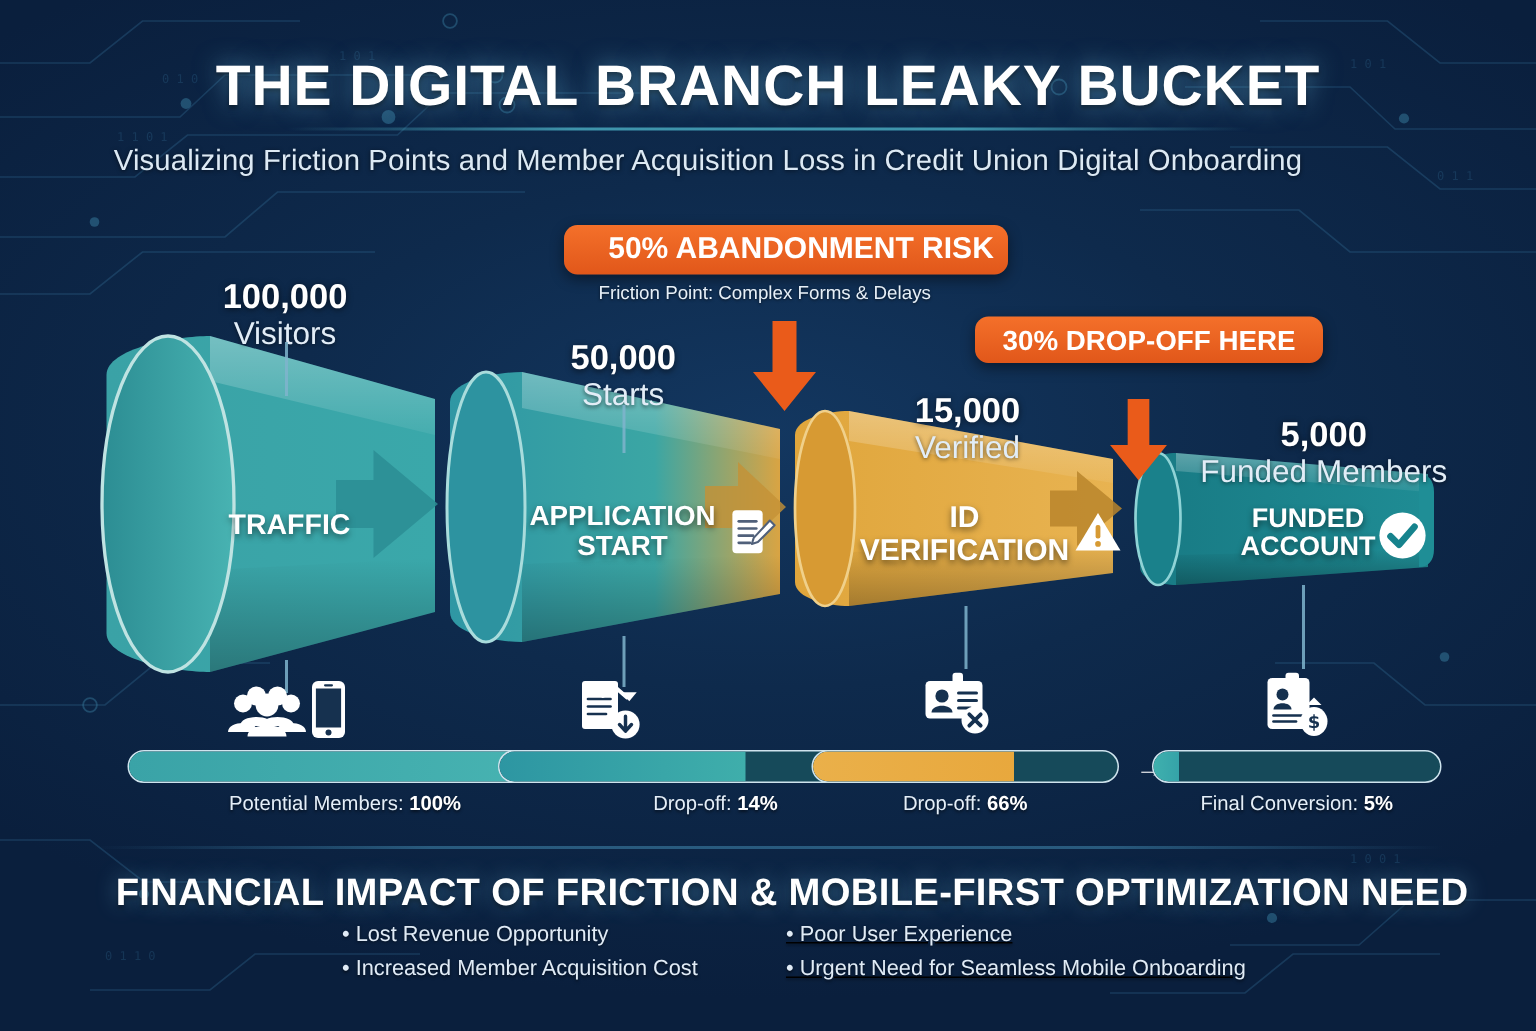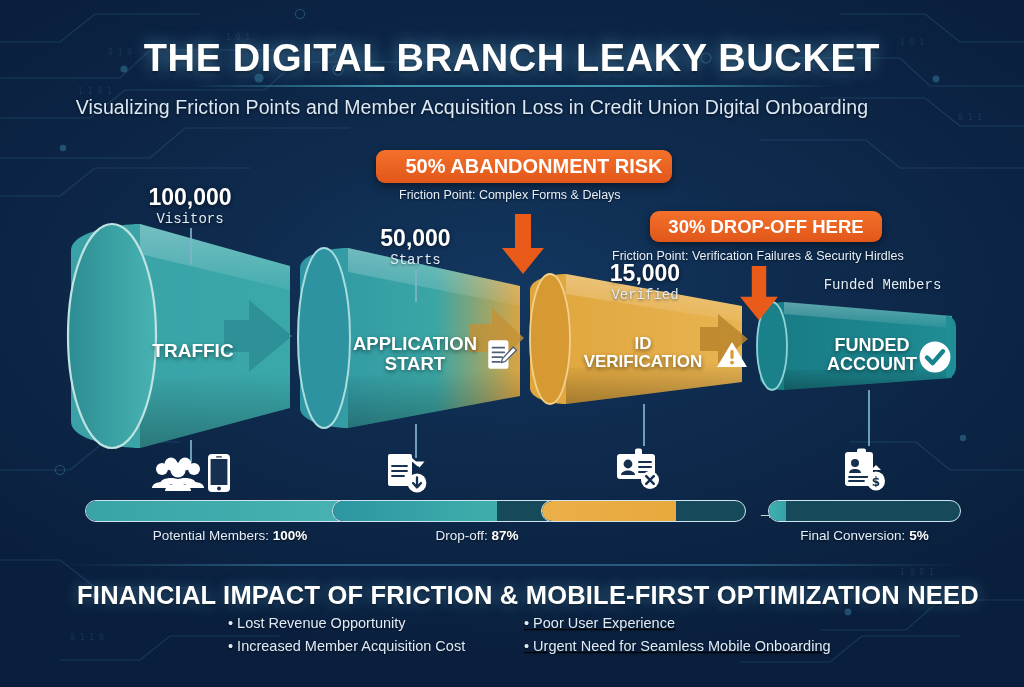--- a/index.html
+++ b/index.html
@@ -53,39 +53,38 @@
 
   .arrow-down { position: absolute; width: 46px; height: 62px; }
 
   
   .val { position: absolute; text-align: center; white-space: nowrap; }
   .val .num {
     display: block; font-size: 23px; font-weight: bold; color: #ffffff;
     text-shadow: 0 1px 4px rgba(0,0,0,.6); line-height: 1.12;
   }
   .val .cap {
-    display: block; font-size: 14px; color: #e2edf7; line-height: 1.15;
+    display: block; font-size: 21px; color: #e2edf7; line-height: 1.15;
     text-shadow: 0 1px 3px rgba(0,0,0,.55);
-    font-family: Liberation Mono, monospace;
   }
   .v1 { left: 110px; top: 185px; width: 160px; }
   .v2 { left: 343px; top: 226px; width: 145px; }
   .v3 { left: 575px; top: 261px; width: 140px; }
   .v4 { left: 795px; top: 277px; width: 175px; }
 
   .tick { position: absolute; width: 1.6px; background: #7fb4cc; opacity: .85; }
 
   
   .stage-label {
     position: absolute; color: #ffffff; font-weight: bold; text-align: center;
     text-shadow: 0 2px 4px rgba(0,0,0,.5); line-height: 1.08; white-space: pre-line;
   }
   .sl1 { left: 120px; top: 341px; width: 146px; font-size: 19px; }
   .sl2 { left: 340px; top: 334px; width: 150px; font-size: 18.5px; }
-  .sl3 { left: 573px; top: 335px; width: 140px; font-size: 17px; }
+  .sl3 { left: 573px; top: 335px; width: 140px; font-size: 20px; }
   .sl4 { left: 812px; top: 336px; width: 120px; font-size: 18px; }
 
   .stage-icon { position: absolute; }
 
   
   .under-icon { position: absolute; }
 
   
   .bar-wrap { position: absolute; top: 500px; height: 22px; }
   .bar {
@@ -257,20 +256,21 @@
     <span class="cap">Starts</span>
   </div>
   <div class="tick" style="left:415px;top:270px;height:32px;"></div>
 
   <div class="val v3">
     <span class="num">15,000</span>
     <span class="cap">Verified</span>
   </div>
 
   <div class="val v4">
+    <span class="num">5,000</span>
     <span class="cap">Funded Members</span>
   </div>
 
   <div class="stage-label sl1">TRAFFIC</div>
   <div class="stage-label sl2">APPLICATION
 START</div>
   <div class="stage-label sl3">ID
 VERIFICATION</div>
   <div class="stage-label sl4">FUNDED
 ACCOUNT</div>
@@ -297,21 +297,20 @@
     <path d="M8.5 16.5 L13.8 21.8 L23.5 10.6" fill="none" stroke="#16838d" stroke-width="4.2" stroke-linecap="round" stroke-linejoin="round"></path>
   </svg>
 
   <div class="badge badge1">50% ABANDONMENT RISK</div>
   <div class="badge-sub sub1">Friction Point: Complex Forms &amp; Delays</div>
   <svg class="arrow-down" style="left:500px;top:214px;" viewBox="0 0 46 62">
     <path d="M15 0 H31 V34 H44 L23 60 L2 34 H15 Z" fill="#ea5b1a"></path>
   </svg>
 
   <div class="badge badge2">30% DROP-OFF HERE</div>
-  <div class="badge-sub sub2">Friction Point: Verification Failures &amp; Security Hirdles</div>
   <svg class="arrow-down" style="left:737px;top:266px;width:44px;height:56px;" viewBox="0 0 46 62">
     <path d="M15 0 H31 V34 H44 L23 60 L2 34 H15 Z" fill="#ea5b1a"></path>
   </svg>
 
   <div class="tick" style="left:190px;top:440px;height:22px;"></div>
   <svg class="under-icon" style="left:152px;top:455px;width:52px;height:38px;" viewBox="0 0 52 38">
     <g fill="#ffffff">
       <circle cx="10" cy="14" r="6"></circle>
         <path d="M0 33 C0 25 20 25 20 33 Z"></path>
       <circle cx="42" cy="14" r="6"></circle>
@@ -380,28 +379,29 @@
       <div class="fill full" style="width:100%;background:linear-gradient(90deg,#3aa3a7,#48b4b2);"></div>
     </div>
     <div class="bar-label"><span>Potential Members: </span><b>100%</b></div>
   </div>
   <div class="bar-arrow" style="left:386px;">→</div>
 
   <div class="bar-wrap" style="left:330px;width:290px;left:332px;">
     <div class="bar">
       <div class="fill" style="width:57%;background:linear-gradient(90deg,#2d96a2,#3faeab);"></div>
     </div>
-    <div class="bar-label"><span>Drop-off: </span><b>87%</b></div>
+    <div class="bar-label"><span>Drop-off: </span><b>14%</b></div>
   </div>
   <div class="bar-arrow" style="left:633px;">→</div>
 
   <div class="bar-wrap" style="left:541px;width:205px;">
     <div class="bar">
       <div class="fill" style="width:66%;background:linear-gradient(90deg,#eab04a,#e8a83d);"></div>
     </div>
+    <div class="bar-label"><span>Drop-off: </span><b>66%</b></div>
   </div>
   <div class="bar-arrow" style="left:757px;">→</div>
 
   <div class="bar-wrap" style="left:768px;width:193px;">
     <div class="bar">
       <div class="fill" style="width:9%;background:linear-gradient(90deg,#3fb0ae,#35a3a8);"></div>
     </div>
     <div class="bar-label"><span>Final Conversion: </span><b>5%</b></div>
   </div>
 

